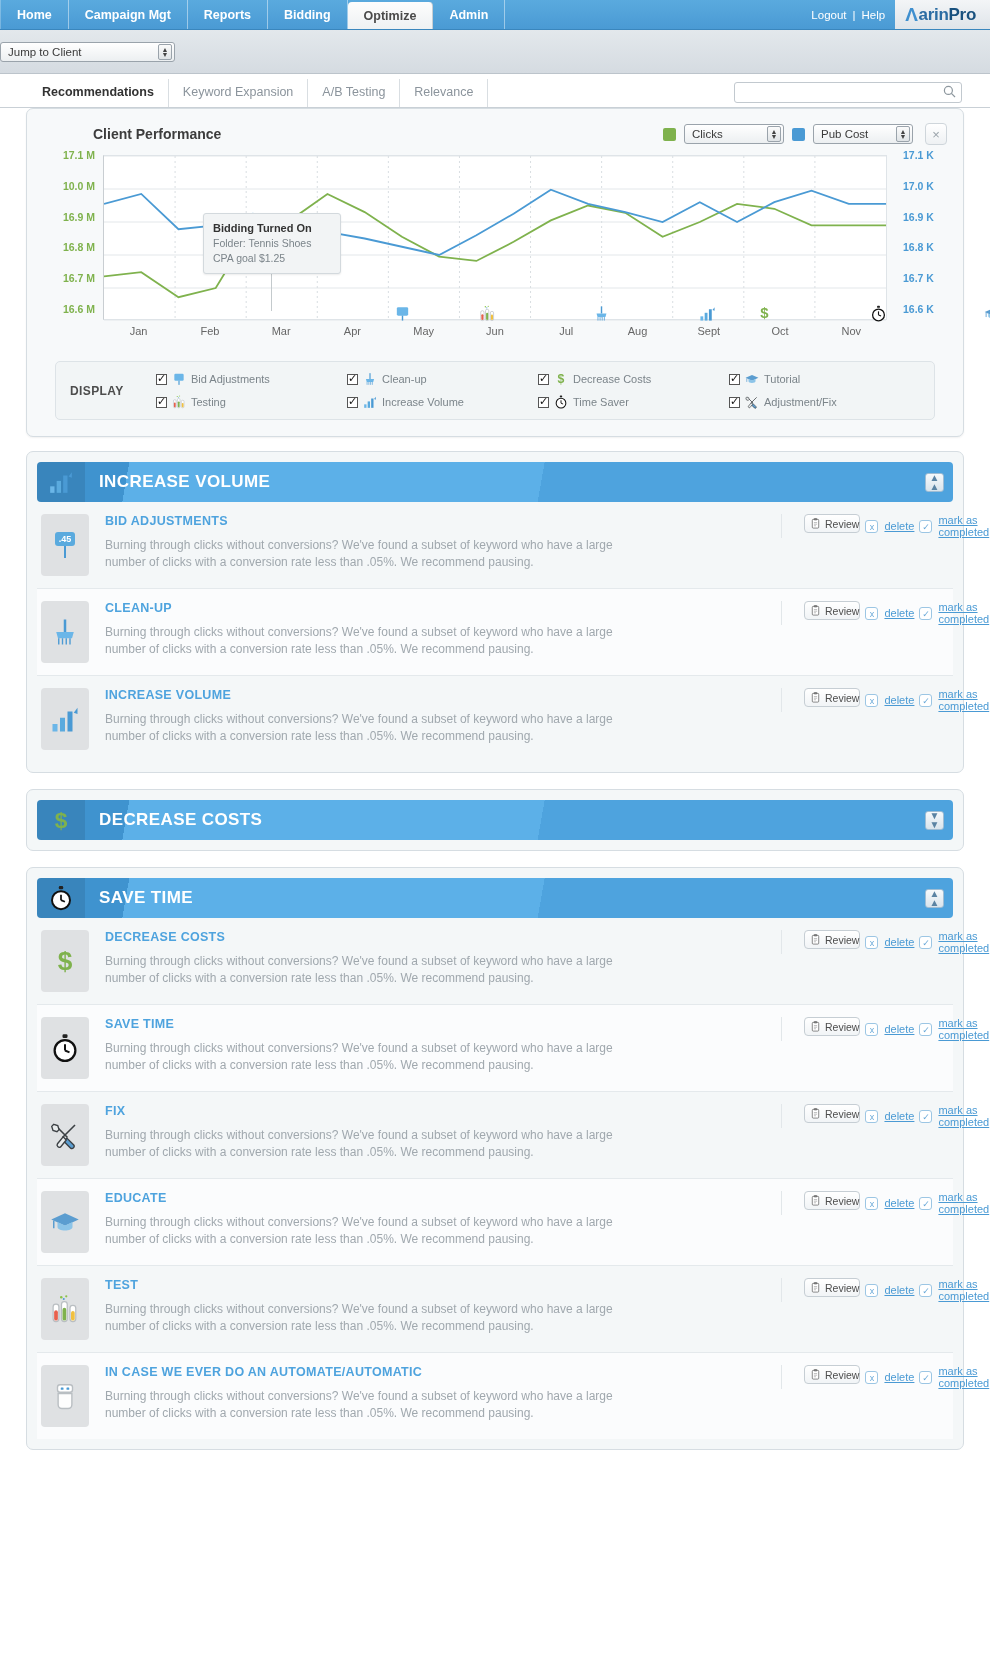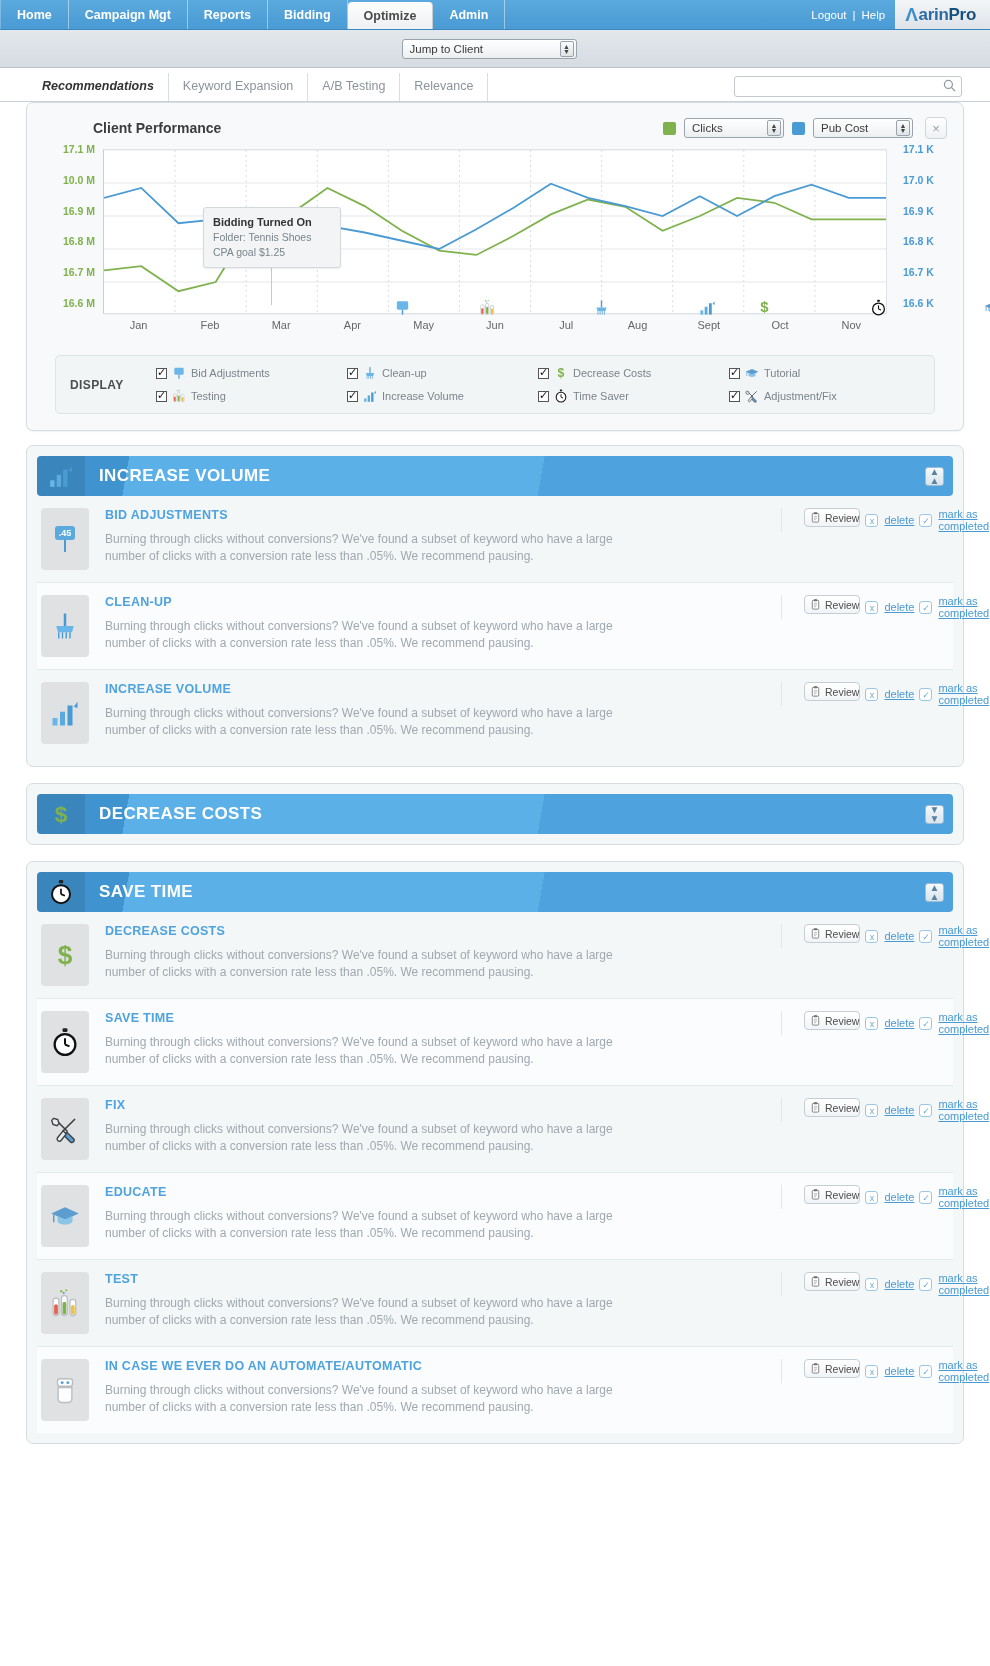--- a/index.html
+++ b/index.html
@@ -41,23 +41,23 @@
     display:flex; align-items:center; height:100%;
     background:linear-gradient(#f3f5f7,#dfe4e9);
     padding: 0 14px 0 10px; color:#2b6ca3;
     font-size:17px; font-weight:bold; letter-spacing:-.3px;
   }
   .logo .mark { color:#3f8fcf; font-size:19px; margin-right:1px; }
   .logo .pro { color:#19517e; }
 
   
   .subbar {
-    height: 38px; background: linear-gradient(#e3e8ec,#d5dbe1);
+    height: 44px; background: linear-gradient(#e3e8ec,#d5dbe1);
     border-bottom:1px solid #bcc4cb;
-    display:flex; align-items:center; justify-content:center;
+    display:flex; align-items:center; justify-content:flex-start;
     padding-right:12px;
   }
   .select-box {
     position:relative; width:175px; height:20px;
     background:linear-gradient(#ffffff,#eceff1);
     border:1px solid #9aa3ab; border-radius:3px;
     display:flex; align-items:center; padding-left:7px;
     font-size:11.5px; color:#3a3a3a; cursor:pointer;
   }
   .spinner {
@@ -70,21 +70,21 @@
 
   
   .tabbar {
     height: 34px; background:#fff; border-bottom:1px solid #c9d0d6;
     display:flex; align-items:flex-end; padding-left:28px; position:relative;
   }
   .tab {
     padding: 6px 14px 8px; font-size:12.5px; color:#8b949c;
     border-right:1px solid #d9dee2; cursor:pointer; white-space:nowrap;
   }
-  .tab.active { color:#333; font-weight:bold; border-right:1px solid #d9dee2;font-style:italic; }
+  .tab.active { color:#333; font-weight:bold; border-right:1px solid #d9dee2; }
   .search-wrap { margin-left:auto; margin-bottom:4px; margin-right:28px; position:relative; }
   .search-input {
     width:228px; height:21px; border:1px solid #c2c9cf; border-radius:3px;
     background:#fff; font-size:11px; padding:0 22px 0 6px;
     font-family:"Liberation Sans",sans-serif; color:#555;
   }
   .search-ico {
     position:absolute; right:6px; top:3px; width:13px; height:14px;
     color:#8d979e; font-size:13px; line-height:14px;
   }

